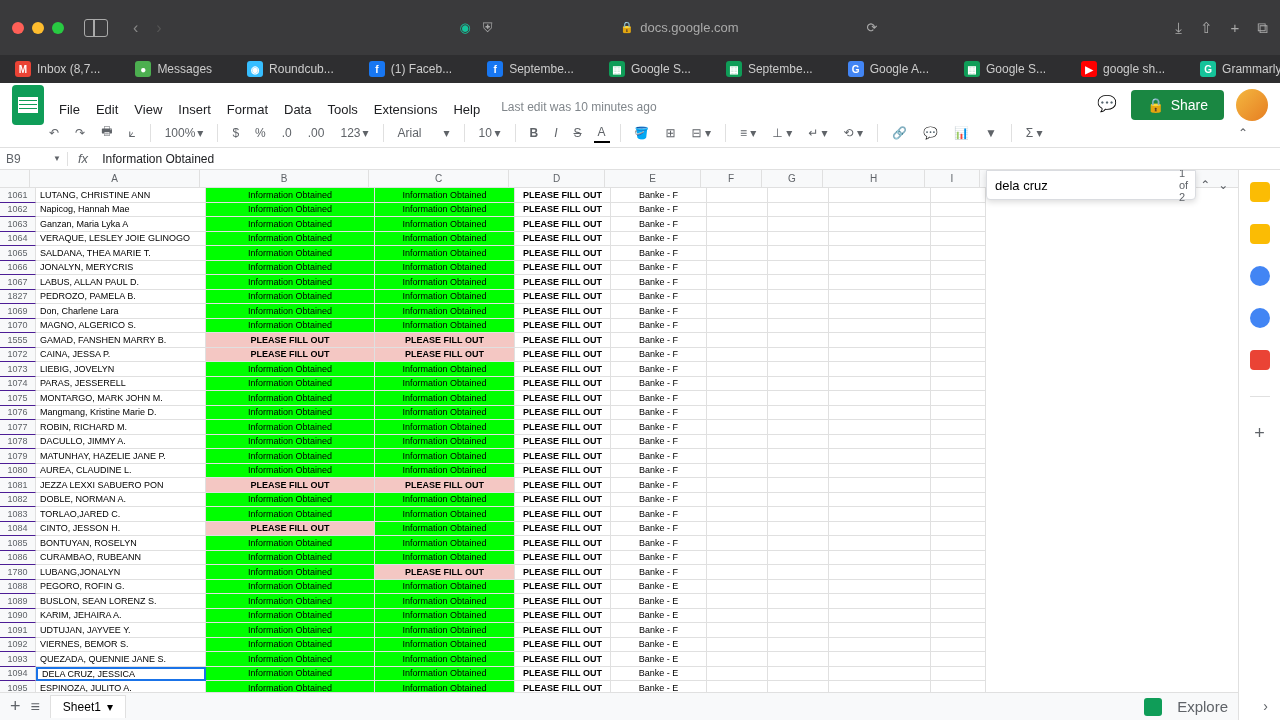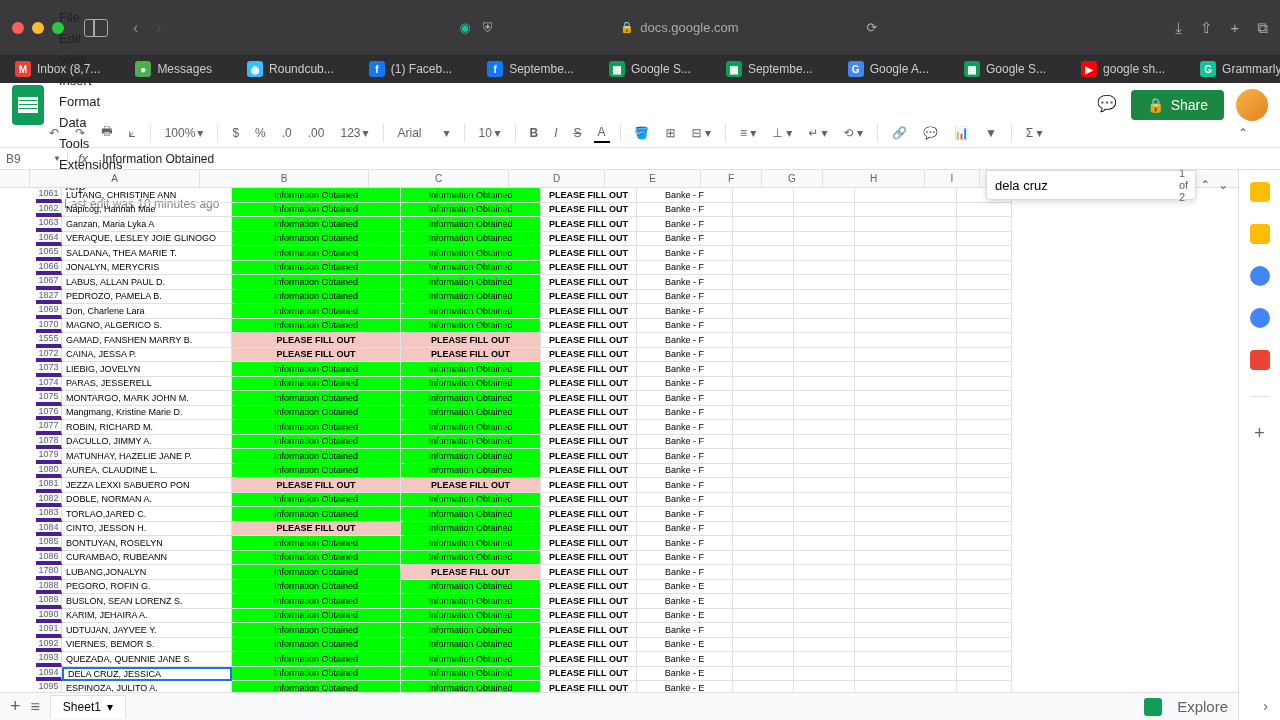--- a/index.html
+++ b/index.html
@@ -28,21 +28,21 @@
 .tab-favicon { width: 16px; height: 16px; border-radius: 3px; display: flex; align-items: center; justify-content: center; font-size: 10px; font-weight: bold; }
 
 .sheets-header { height: 35px; display: flex; align-items: center; padding: 8px 12px 0; gap: 8px; }
 .sheets-logo { width: 32px; height: 40px; background: #0f9d58; border-radius: 4px; display: flex; align-items: center; justify-content: center; position: relative; }
 .sheets-logo::before { content: ''; position: absolute; width: 18px; height: 14px; background: #fff; border: 1px solid #fff; }
 .sheets-logo::after { content: ''; position: absolute; width: 18px; height: 1px; background: #0f9d58; box-shadow: 0 4px 0 #0f9d58, 0 -4px 0 #0f9d58; }
 .doc-info { flex: 1; }
 .doc-title-row { display: flex; align-items: center; gap: 8px; }
 .doc-title { font-size: 18px; color: #202124; }
 .doc-icons { display: flex; gap: 10px; color: #5f6368; font-size: 14px; }
-.menu-row { display: flex; gap: 2px; font-size: 13px; color: #202124; margin-top: 9px; flex-direction: column; }
+.menu-row { display: flex; gap: 2px; font-size: 13px; color: #202124; margin-top: 9px; }
 .menu-item { padding: 2px 7px; }
 .last-edit { color: #80868b; font-size: 12px; margin-left: 12px; }
 .header-right { display: flex; align-items: center; gap: 12px; }
 .comments-icon { width: 22px; height: 22px; color: #5f6368; }
 .share-btn { background: #1a8742; color: #fff; padding: 7px 16px; border-radius: 4px; display: flex; align-items: center; gap: 6px; font-size: 14px; font-weight: 500; }
 .avatar { width: 32px; height: 32px; border-radius: 50%; background: linear-gradient(135deg, #f4b740, #e67e22); }
 
 .toolbar { height: 30px; border-bottom: 1px solid #e0e0e0; display: flex; align-items: center; padding: 0 12px 0 45px; gap: 8px; font-size: 12px; color: #5f6368; }
 .tb-sep { width: 1px; height: 18px; background: #e0e0e0; margin: 0 2px; }
 .tb-item { padding: 2px 4px; display: flex; align-items: center; }
@@ -56,21 +56,21 @@
 .formula-content { font-size: 12px; color: #202124; padding: 0 4px; }
 
 .grid-area { display: flex; height: 565px; }
 .main-grid { flex: 1; position: relative; overflow: hidden; }
 .col-headers { display: flex; height: 18px; background: #f8f9fa; border-bottom: 1px solid #e0e0e0; position: relative; }
 .row-header-corner { width: 30px; border-right: 1px solid #e0e0e0; background: #f8f9fa; }
 .col-header { border-right: 1px solid #e0e0e0; font-size: 10px; color: #5f6368; display: flex; align-items: center; justify-content: center; }
 
 .data-rows { overflow: hidden; }
 .data-row { display: flex; height: 14.5px; }
-.row-num { width: 26px; background: #f8f9fa; border-right: 1px solid #e0e0e0; border-bottom: 4px solid #4c1d95; font-size: 9px; color: #5f6368; display: flex; align-items: center; justify-content: center; margin-left: 36px; }
+.row-num { width: 36px; background: #f8f9fa; border-right: 1px solid #e0e0e0; border-bottom: 1px solid #4c1d95; font-size: 9px; color: #5f6368; display: flex; align-items: center; justify-content: center; }
 .cell { border-right: 1px solid #e0e0e0; border-bottom: 1px solid #e0e0e0; font-size: 9px; padding: 0 4px; display: flex; align-items: center; overflow: hidden; white-space: nowrap; }
 .cell-a { width: 170px; }
 .cell-b { width: 169px; justify-content: center; }
 .cell-c { width: 140px; justify-content: center; }
 .cell-d { width: 96px; justify-content: center; font-weight: bold; }
 .cell-e { width: 96px; justify-content: center; }
 .cell-f { width: 61px; }
 .cell-g { width: 61px; }
 .cell-h { width: 102px; }
 .cell-i { width: 55px; }

